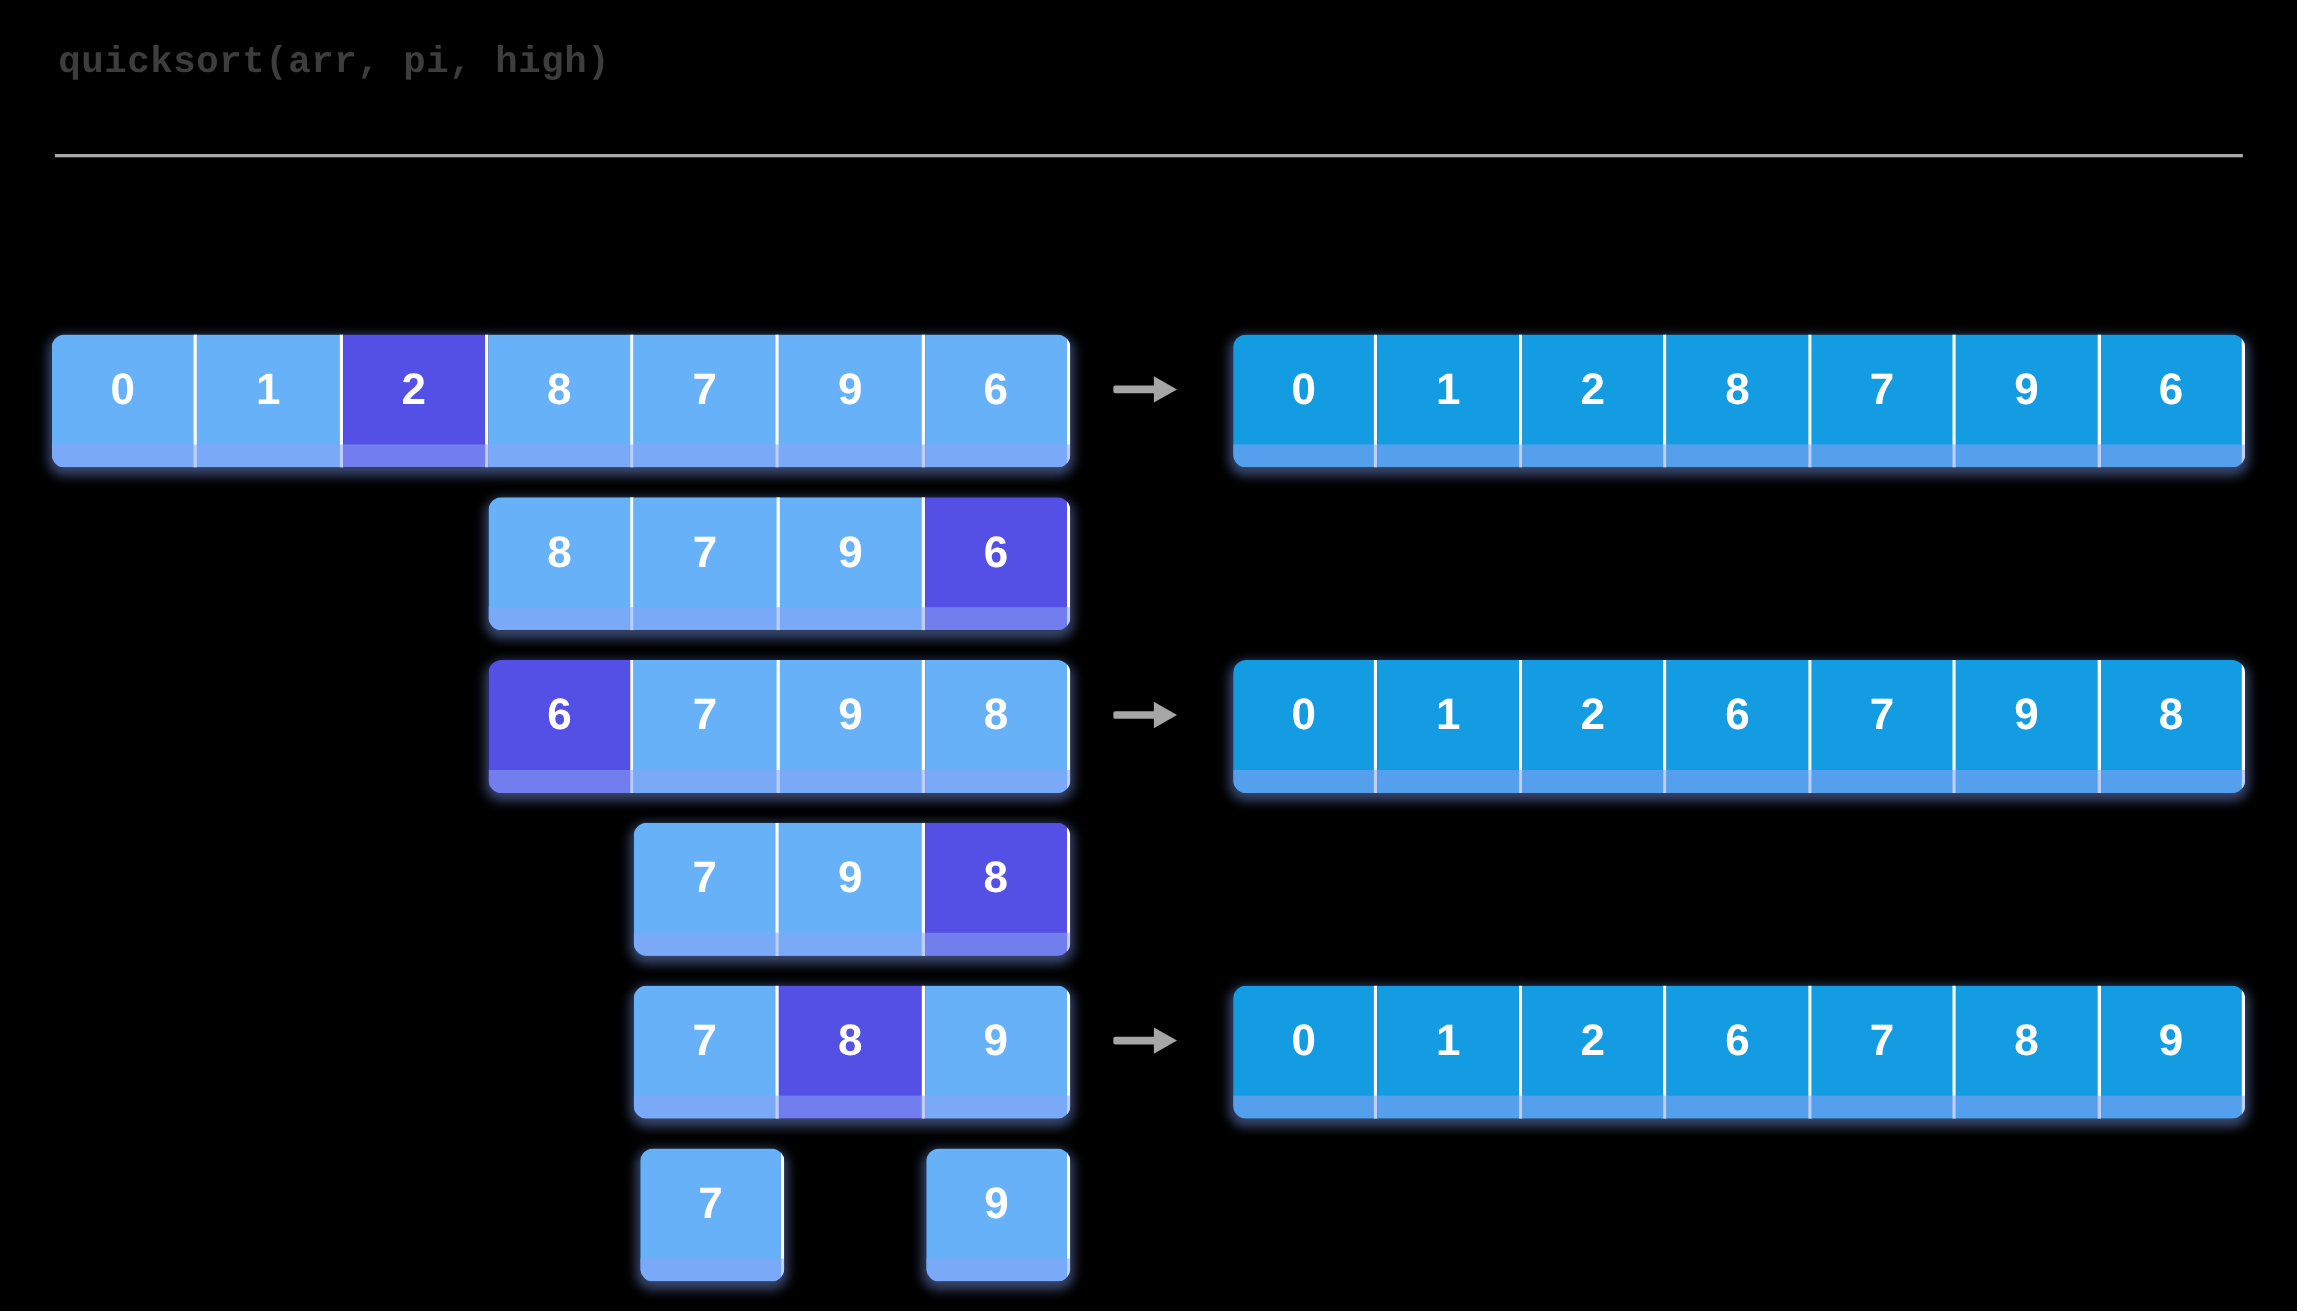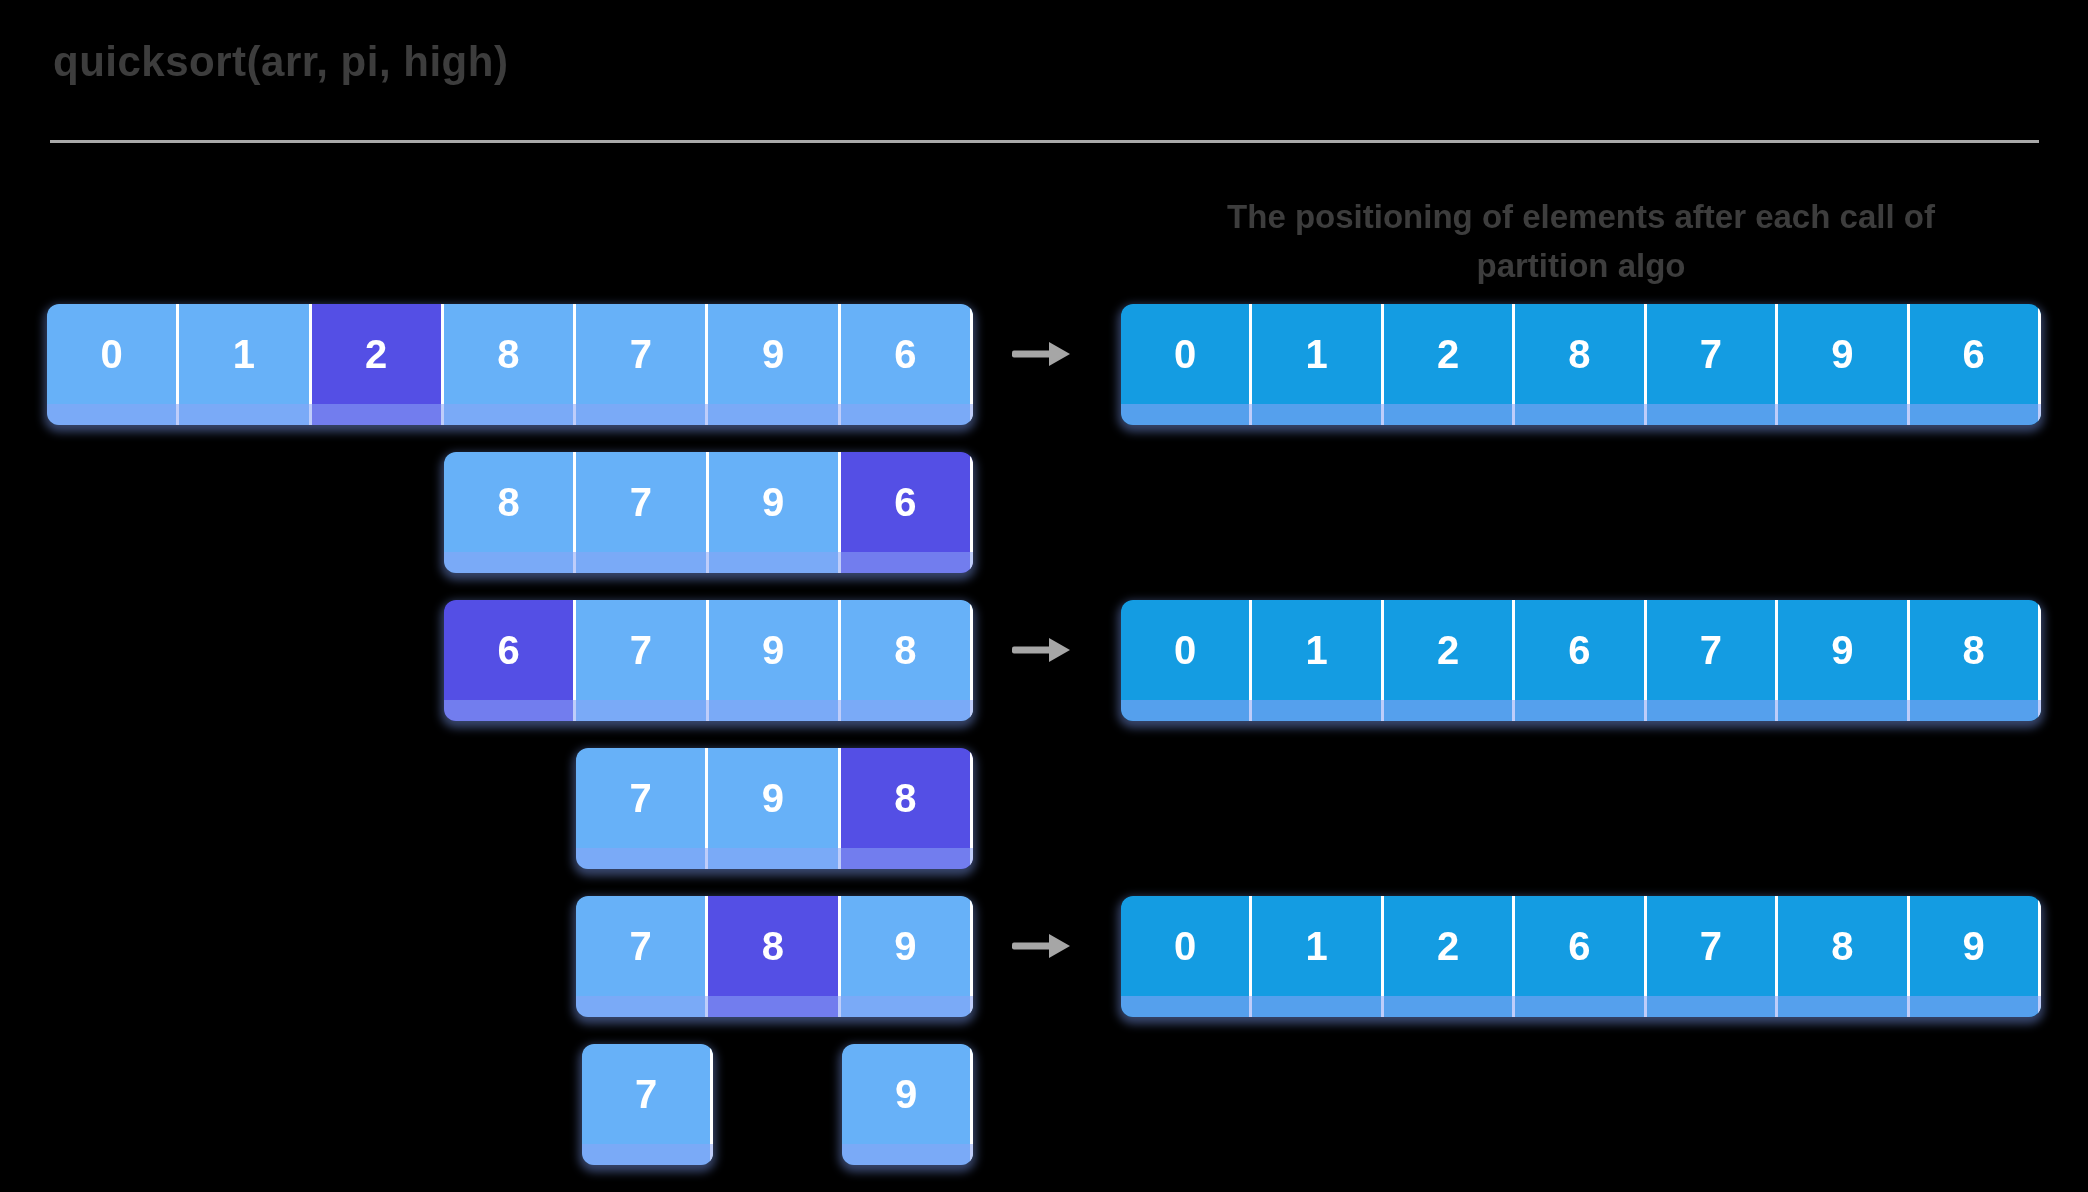--- a/index.html
+++ b/index.html
@@ -12,25 +12,26 @@
     position: relative;
     width: 2088px;
     height: 1192px;
     background: var(--background, #000);
     overflow: hidden;
   }
   .title {
     position: absolute;
     left: 53px;
     top: 38px;
-    font-size: 42px;
+    font-size: 34px;
     font-weight: 700;
     color: var(--heading-text, #3d3d3d);
     letter-spacing: 0.5px;
     white-space: nowrap;
+    font-family: Liberation Mono, monospace;
   }
   .rule {
     position: absolute;
     left: 50px;
     top: 140px;
     width: 1989px;
     height: 3px;
     background: var(--rule, #a9a9a9);
   }
   .heading {
@@ -86,24 +87,20 @@
     height: 26px;
   }
   .arrow svg { display: block; }
 </style>
 </head>
 <body>
 
 <div class="canvas">
   <div class="title">quicksort(arr, pi, high)</div>
   <div class="rule"></div>
-  <div class="heading">
-    <span>The positioning of elements after each call of</span>
-    <span>partition algo</span>
-  </div>
   <div id="rows">
       <div class="bar left" style="left: 47px; top: 304px; width: 926px;">
         <div class="cell">0</div>
         <div class="cell">1</div>
         <div class="cell highlight">2</div>
         <div class="cell">8</div>
         <div class="cell">7</div>
         <div class="cell">9</div>
         <div class="cell">6</div>
         <div class="strip"></div>

